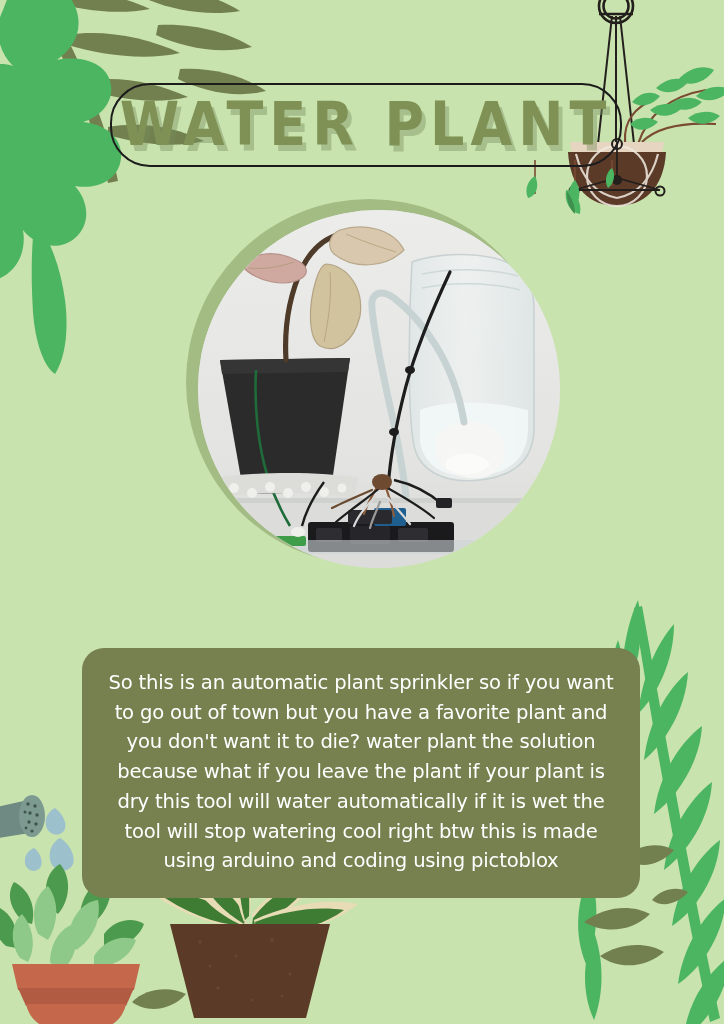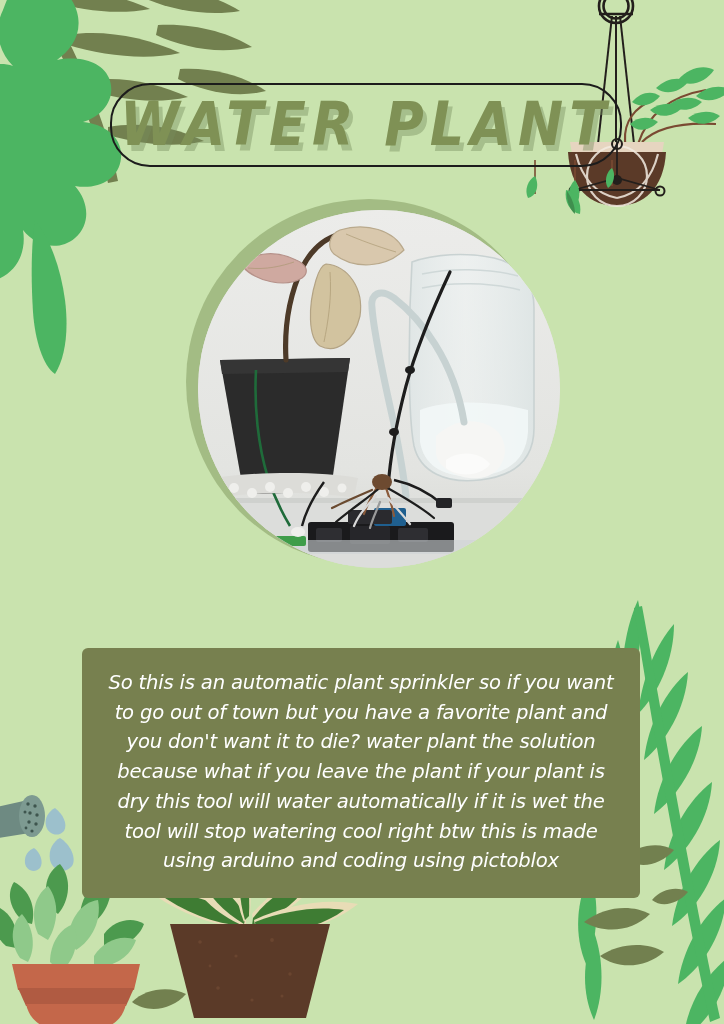--- a/index.html
+++ b/index.html
@@ -12,21 +12,20 @@
     background: #c9e3ae;
     font-family: "Liberation Sans", sans-serif;
   }
 
   #poster {
     position: relative;
     width: 724px;
     height: 1024px;
     background: #c9e3ae;
     overflow: hidden;
-    font-style: italic;
   }
   .deco  { position: absolute; pointer-events: none; }
 
   
   #title-box {
     position: absolute;
     left: 110px;
     top: 83px;
     width: 512px;
     height: 84px;
@@ -75,21 +74,21 @@
   #photo-inner { position: absolute; inset: 0; }
 
   
   #text-box {
     position: absolute;
     left: 82px;
     top: 648px;
     width: 558px;
     height: 250px;
     background: #77804f;
-    border-radius: 6px;
+    border-radius: 22px;
     z-index: 35;
     display: flex;
     align-items: center;
     justify-content: center;
     padding: 8px 18px 10px 18px;
   }
   #body-text {
     color: #ffffff;
     font-family: "DejaVu Sans", sans-serif;
     font-size: 19.6px;

